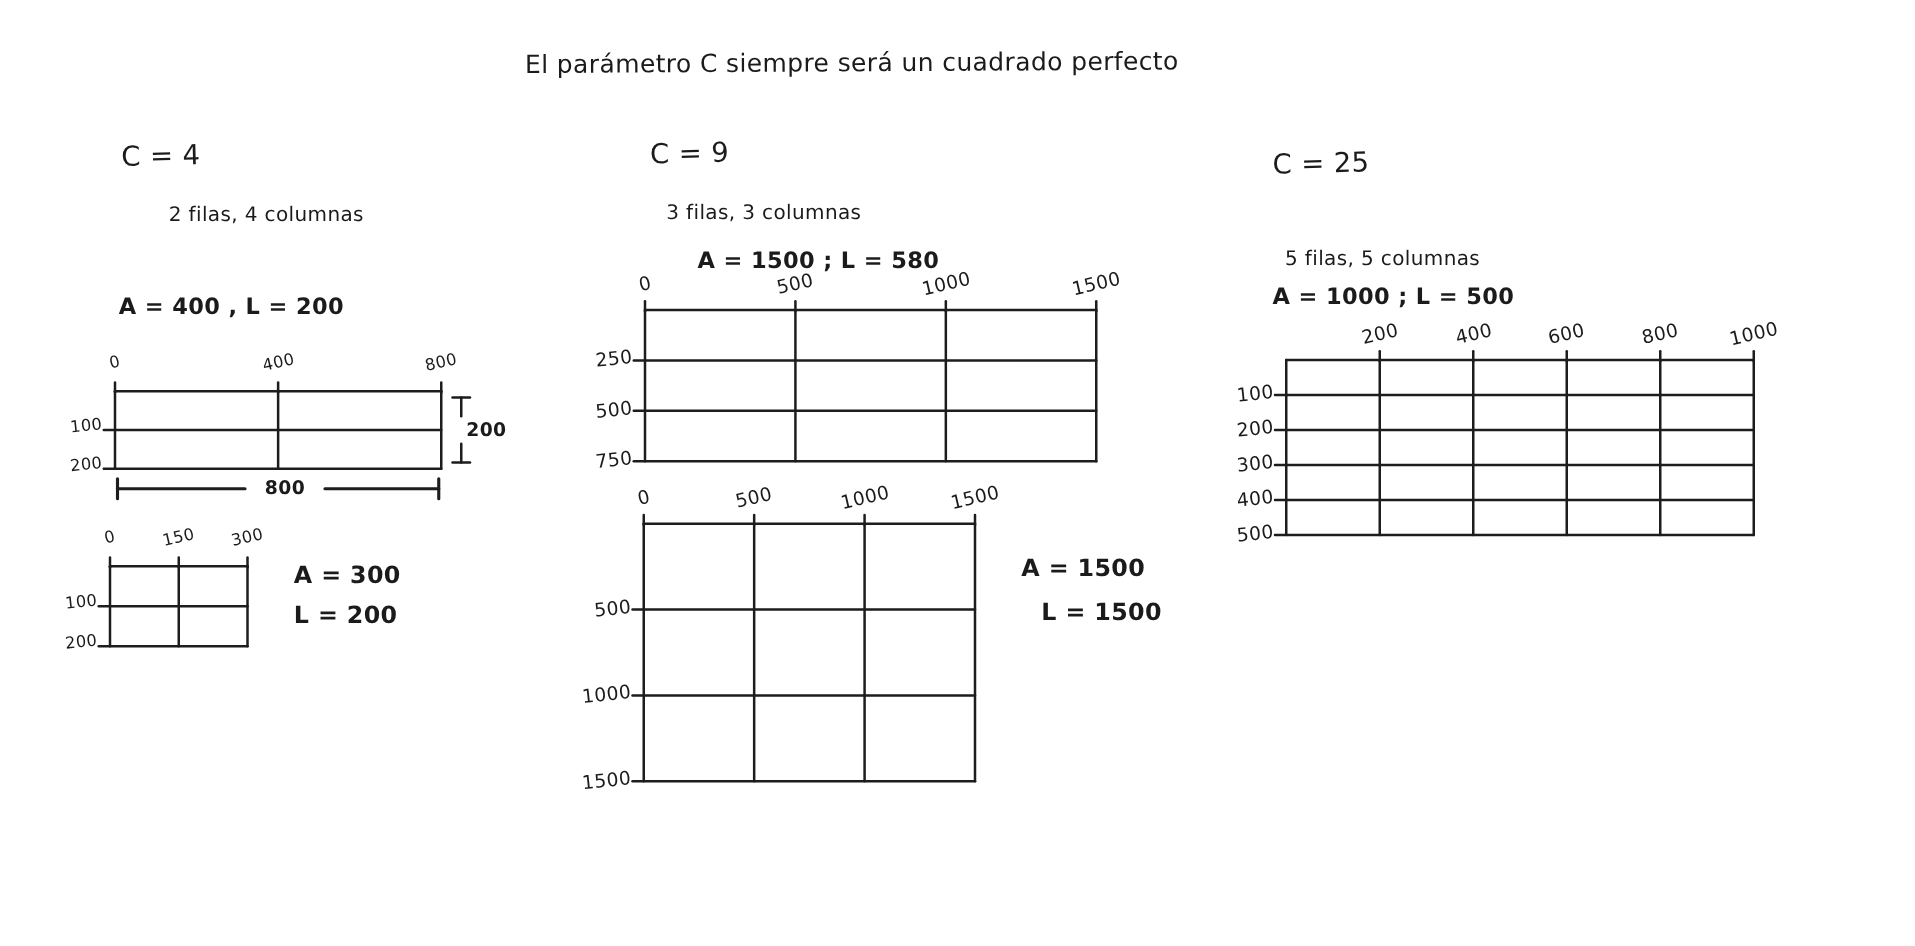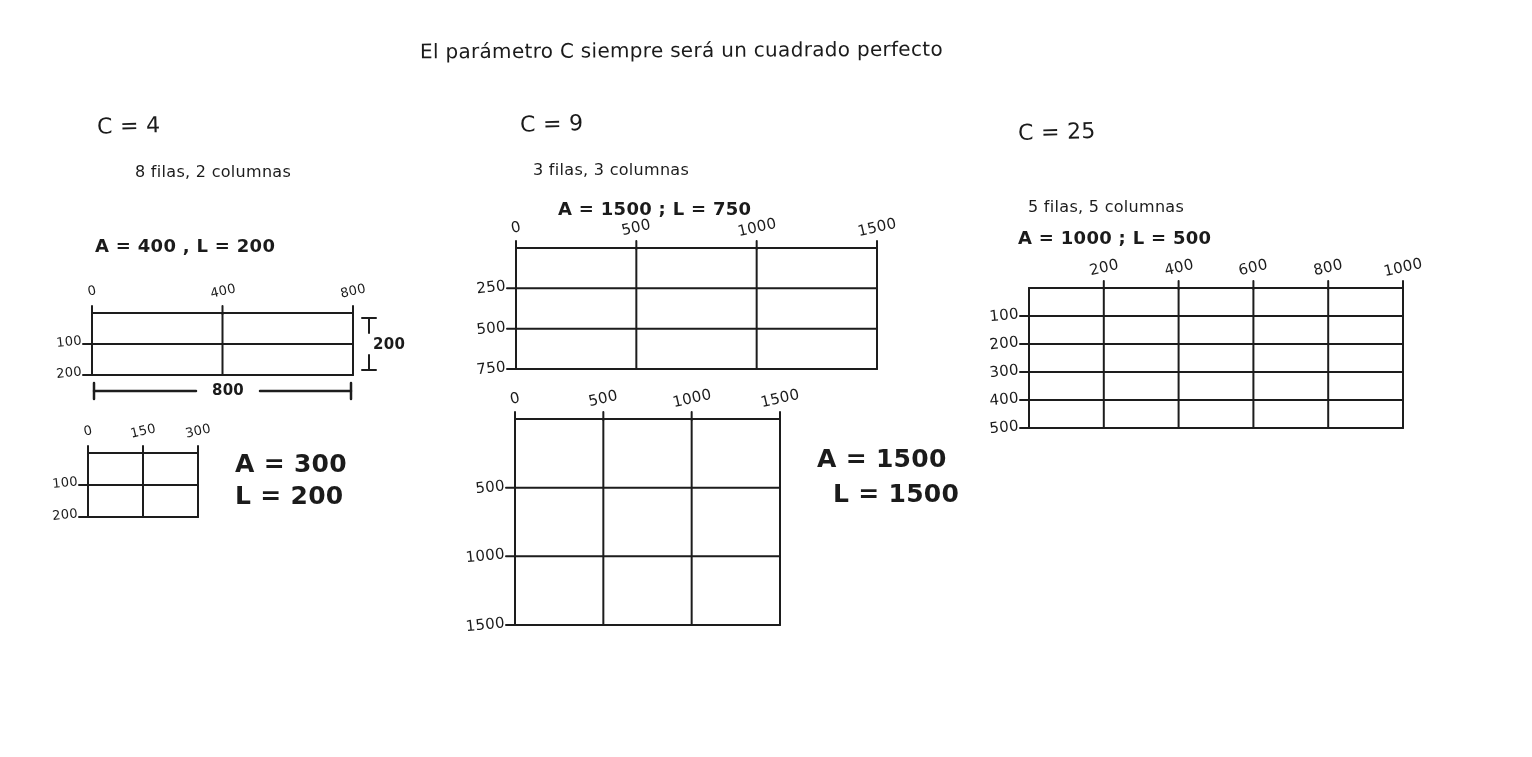--- a/index.html
+++ b/index.html
@@ -12,40 +12,40 @@
   .title{font-size:20px;transform:rotate(-0.3deg);}
   .sec-heading{font-size:22px;transform:rotate(-1.5deg);}
   .sec-sub{font-size:16px;}
   .sec-params{font-size:18px;font-weight:600;}
   .grid{position:absolute;}
   .grid svg{position:absolute;left:0;top:0;}
   .grid .xt{position:absolute;text-align:center;transform:rotate(-13deg);}
   .grid .yt{position:absolute;text-align:right;transform:rotate(-6deg);}
   .grid .dim{position:absolute;font-size:15px;font-weight:600;white-space:nowrap;}
   .grid .c{text-align:center;}
-  .grid .side{position:absolute;font-size:25px;font-weight:600;white-space:nowrap;}
+  .grid .side{position:absolute;font-size:19px;font-weight:600;white-space:nowrap;}
   .footer{font-size:20px;line-height:31px;}
 </style>
 </head>
 <body>
 
 <div class="canvas">
 
   <div class="abs title" style="left:420px;top:38px;">El parámetro C siempre será un cuadrado perfecto</div>
 
   <div>
     <div class="abs sec-heading" style="left:97px;top:113px;">C = 4</div>
-    <div class="abs sec-sub" style="left:135px;top:162px;">8 filas, 2 columnas</div>
+    <div class="abs sec-sub" style="left:135px;top:162px;">2 filas, 4 columnas</div>
     <div class="abs sec-params" style="left:95px;top:235px;">A = 400 ,  L = 200</div>
   </div>
 
   <div>
     <div class="abs sec-heading" style="left:520px;top:111px;">C = 9</div>
     <div class="abs sec-sub" style="left:533px;top:160px;text-align:center;">3 filas, 3 columnas</div>
-    <div class="abs sec-params" style="left:558px;top:198px;">A = 1500 ;  L = 750</div>
+    <div class="abs sec-params" style="left:558px;top:198px;">A = 1500 ;  L = 580</div>
   </div>
 
   <div>
     <div class="abs sec-heading" style="left:1018px;top:119px;">C = 25</div>
     <div class="abs sec-sub" style="left:1028px;top:158px;margin-top:39px;">5 filas, 5 columnas</div>
     <div class="abs sec-params" style="left:1018px;top:227px;">A = 1000  ;  L = 500</div>
   </div>
 
   <div class="abs footer" style="left:202px;top:645px;">
   </div>

